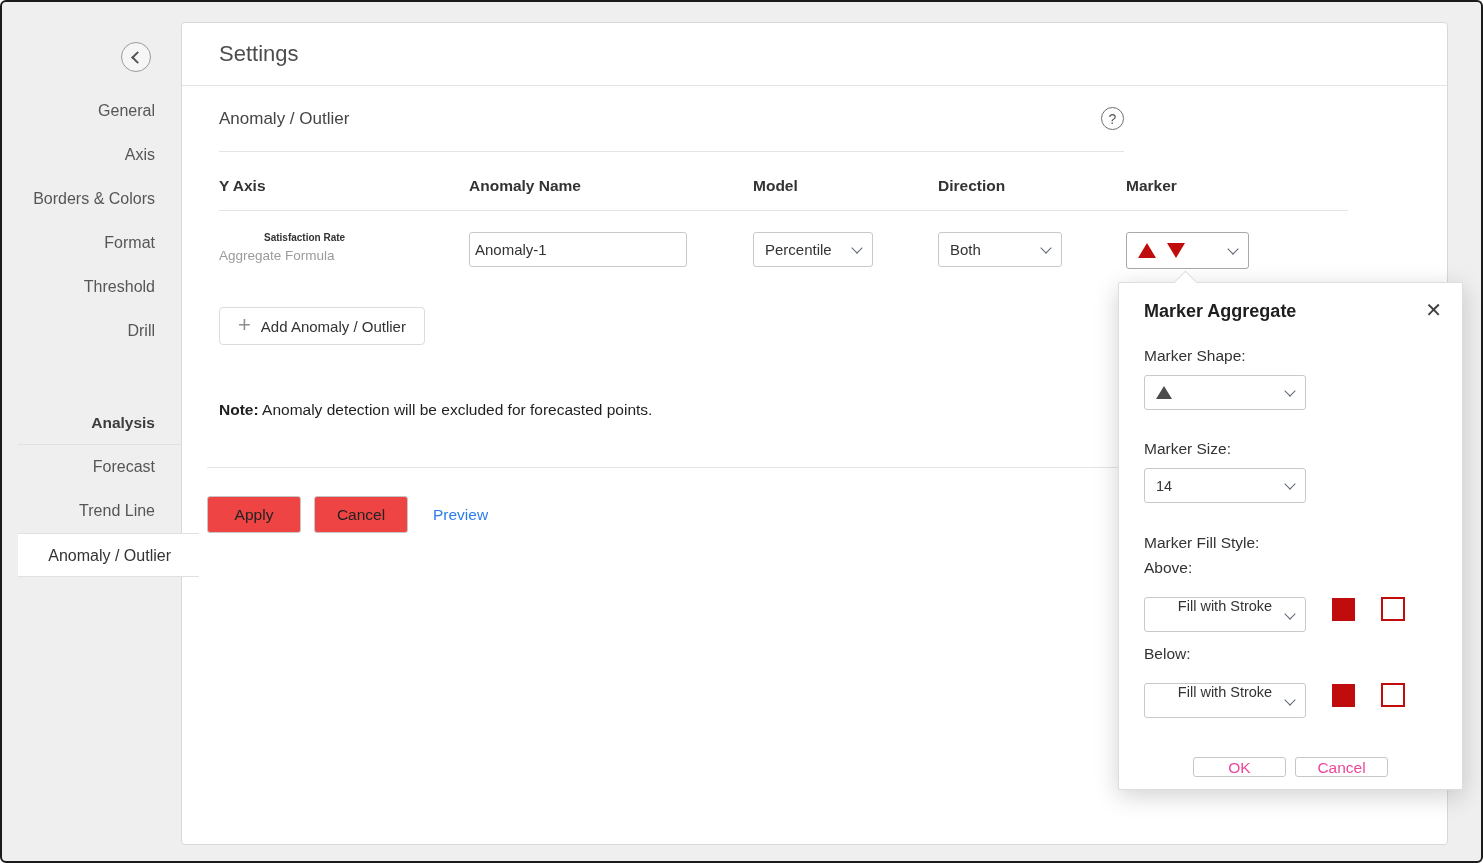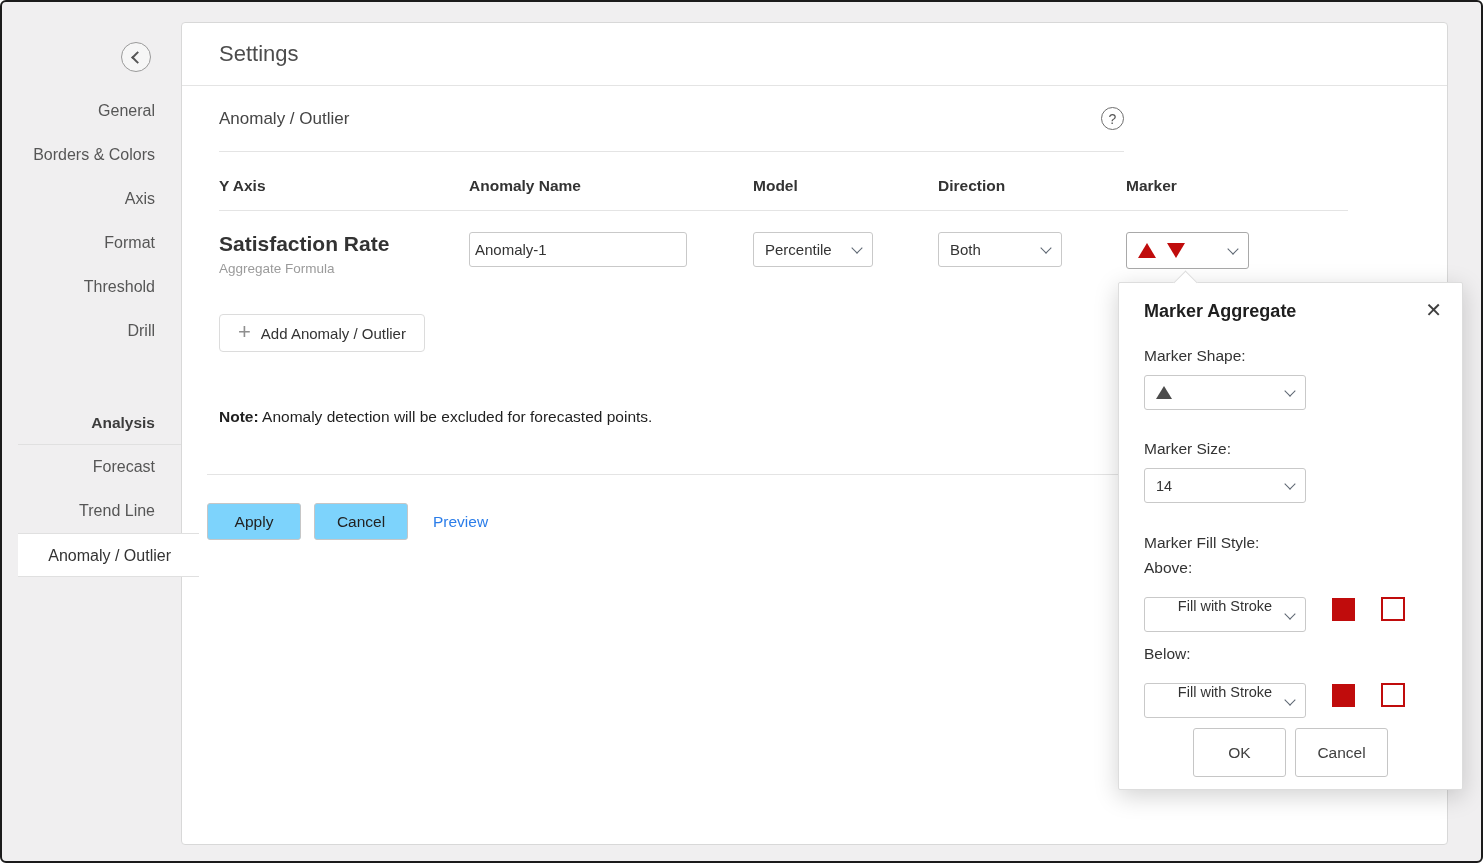--- a/index.html
+++ b/index.html
@@ -73,21 +73,21 @@
   .thead,.trow{
     width:1129px;display:grid;
     grid-template-columns:250px 284px 185px 188px 1fr;
   }
   .thead{
     height:59px;align-items:end;padding-bottom:15px;
     border-bottom:1px solid #e4e4e4;
     font-weight:700;font-size:15.5px;color:#333;
   }
   .trow{padding-top:21px;align-items:start;}
-  .yaxis-name{font-size:21px;font-weight:700;color:#333;}
+  .yaxis-name{font-size:10px;font-weight:700;color:#333;margin-left:45px;}
   .yaxis-sub{font-size:13.5px;color:#9b9b9b;margin-top:5px;}
 
   .text-input{
     width:218px;height:35px;border:1px solid #c9c9c9;border-radius:3px;
     padding:0 5px;font-size:15px;color:#333;font-family:inherit;outline:none;
   }
   .select{
     height:35px;border:1px solid #c9c9c9;border-radius:3px;background:#fff;
     display:inline-flex;align-items:center;padding:0 11px;
     font-size:15px;color:#333;cursor:pointer;gap:12px;
@@ -115,21 +115,21 @@
   }
   .plus{font-size:22px;color:#8f8f8f;line-height:1;margin-top:-3px;font-weight:400;}
 
   .note{margin-top:56px;font-size:15.5px;color:#1f1f1f;}
   .note b{font-weight:700;}
 
   .divider{width:1129px;border-bottom:1px solid #e4e4e4;margin-top:48px;margin-left:-12px;}
 
   .actions{margin-top:28px;display:flex;align-items:center;margin-left:-12px;}
   .btn{
-    height:37px;min-width:94px;padding:0 20px;background:#7dd3fc;
+    height:37px;min-width:94px;padding:0 20px;background:#ef4444;
     border:1px solid #c6c6c6;border-radius:3px;
     font-size:15.5px;color:#222;cursor:pointer;font-family:inherit;
   }
   .btn + .btn{margin-left:13px;}
   .link{margin-left:25px;color:var(--link-blue);font-size:15.5px;cursor:pointer;text-decoration:none;}
 
   
   .popover{
     position:absolute;left:1116px;top:280px;width:345px;height:508px;
     background:#fff;border:1px solid #ddd;border-radius:2px;
@@ -159,37 +159,37 @@
     display:flex;align-items:center;padding:0 11px;
     font-size:14.5px;color:#333;cursor:pointer;
   }
   .pop-select .chev{margin-left:auto;}
   .fill-row{display:flex;align-items:center;margin-top:9px;}
   .fill-row .pop-select{margin-top:11px;flex-direction:column;}
   .swatch-fill{width:23px;height:23px;background:var(--marker-red);margin-left:26px;cursor:pointer;}
   .swatch-stroke{width:24px;height:24px;border:2px solid var(--marker-red);background:#fff;margin-left:26px;cursor:pointer;}
   .pop-footer{position:absolute;left:0;right:0;bottom:12px;display:flex;justify-content:center;gap:9px;}
   .pop-btn{
-    width:93px;height:49px;background:#fff;border:1px solid #c6c6c6;border-radius:3px;
-    font-size:15.5px;color:#404040;cursor:pointer;font-family:inherit;
+    width:93px;height:20px;background:#fff;border:1px solid #c6c6c6;border-radius:3px;
+    font-size:15.5px;color:#ec4899;cursor:pointer;font-family:inherit;
   }
 </style>
 </head>
 <body>
 
 <div class="screen">
 
   <aside class="sidebar">
     <div class="back-btn">
       <span class="chev-left"></span>
     </div>
     <nav class="nav-top">
       <div class="nav-item">General</div>
+      <div class="nav-item">Axis</div>
       <div class="nav-item">Borders &amp; Colors</div>
-      <div class="nav-item">Axis</div>
       <div class="nav-item">Format</div>
       <div class="nav-item">Threshold</div>
       <div class="nav-item">Drill</div>
     </nav>
     <div class="analysis">
       <div class="analysis-title">Analysis</div>
       <div class="nav-item">Forecast</div>
       <div class="nav-item">Trend Line</div>
       <div class="nav-item selected">Anomaly / Outlier</div>
     </div>

